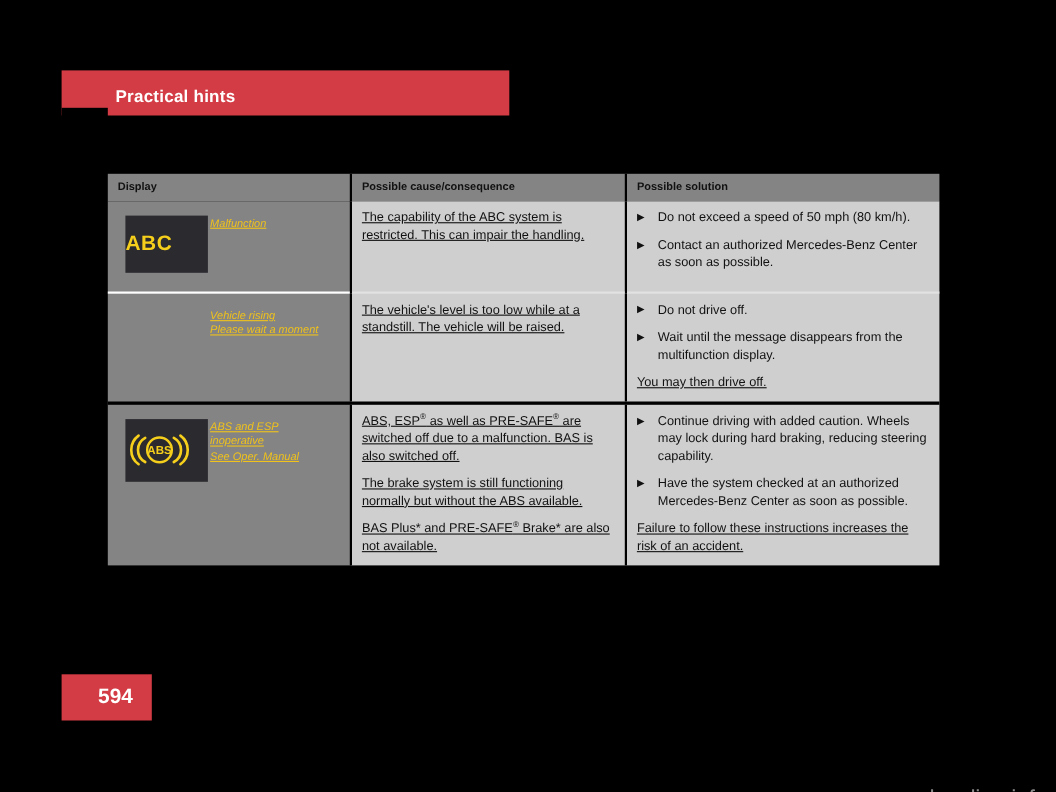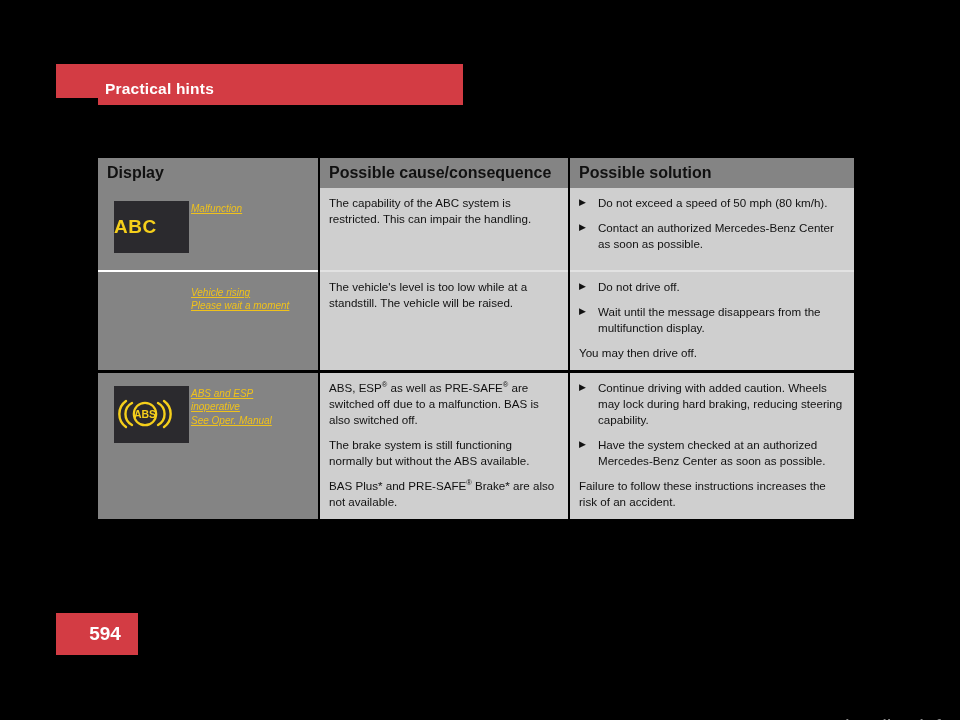--- a/index.html
+++ b/index.html
@@ -56,21 +56,21 @@
     color: #111111;
   }
   #symbol-table col.c-display  { width: 221px; }
   #symbol-table col.c-cause    { width: 250px; }
   #symbol-table col.c-solution { width: 285px; }
 
   
   #symbol-table thead th {
     background: #848484;
     color: #111111;
-    font-size: 16px;
+    font-size: 10px;
     font-weight: bold;
     text-align: left;
     padding: 6px 8px 6px 9px;
     vertical-align: middle;
     height: 13px;
     border-right: 2px solid #000000;
     white-space: nowrap;
   }
   #symbol-table thead th:last-child { border-right: none; }
 
@@ -130,20 +130,21 @@
     font-size: 19px;
     letter-spacing: 0.5px;
   }
 
   
   td.col-cause, td.col-solution {
     background: #cfcfcf;
   }
   td.col-cause p, td.col-solution p {
     margin: 0 0 9px 0;
+    text-decoration: underline;
   }
   td.col-cause p:last-child, td.col-solution p:last-child { margin-bottom: 0; }
 
   
   .bullet-item {
     display: flex;
     margin: 0 0 9px 0;
   }
   .bullet-item:last-child { margin-bottom: 0; }
   .bullet-mark {

